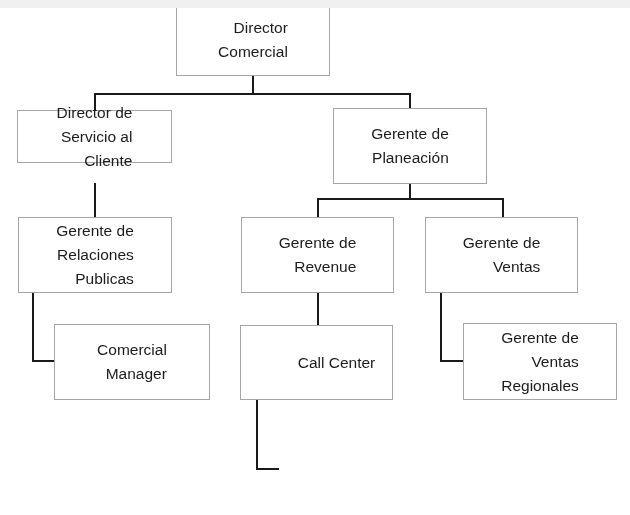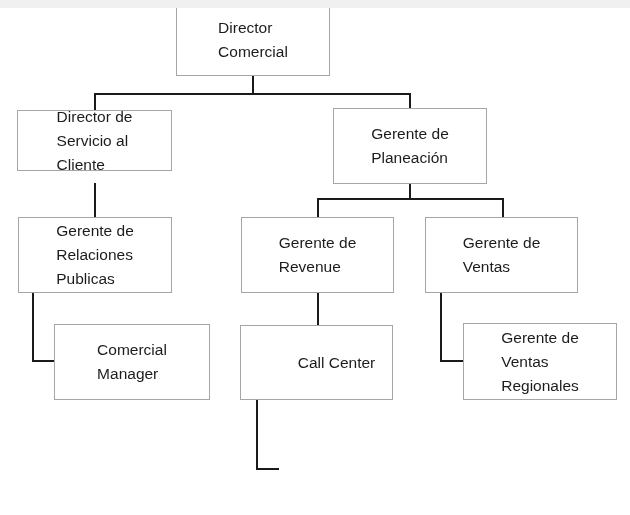--- a/index.html
+++ b/index.html
@@ -14,21 +14,21 @@
     background: #ffffff;
     overflow: hidden;
   }
   .node {
     position: absolute;
     background: #ffffff;
     border: 1.4px solid #a6a6a6;
     display: flex;
     align-items: center;
     justify-content: center;
-    text-align: left;
+    text-align: right;
     box-sizing: border-box;
     color: #1c1c1c;
     font-size: 15.5px;
     line-height: 24px;
   }
   .node span { white-space: pre-line; }
   .line {
     position: absolute;
     background: #1a1a1a;
   }
@@ -62,21 +62,21 @@
   <div class="line" style="left:317px; top:293px; width:2px; height:33px;"></div>
   <div class="line" style="left:440px; top:293px; width:2px; height:69px;"></div>
   <div class="line" style="left:440px; top:360px; width:24px; height:2px;"></div>
   <div class="line" style="left:256px; top:400px; width:2px; height:70px;"></div>
   <div class="line" style="left:256px; top:468px; width:23px; height:2px;"></div>
 
   <div class="node" style="left:176px; top:3px; width:154px; height:73px;">
     <span>Director
 Comercial</span>
   </div>
-  <div class="node" style="left:17px; top:110px; width:155px; height:61px;">
+  <div class="node" style="left:17px; top:110px; width:155px; height:53px;">
     <span>Director de
 Servicio al
 Cliente</span>
   </div>
   <div class="node" style="left:333px; top:108px; width:154px; height:76px;">
     <span>Gerente de
 Planeación</span>
   </div>
   <div class="node" style="left:18px; top:217px; width:154px; height:76px;">
     <span>Gerente de

